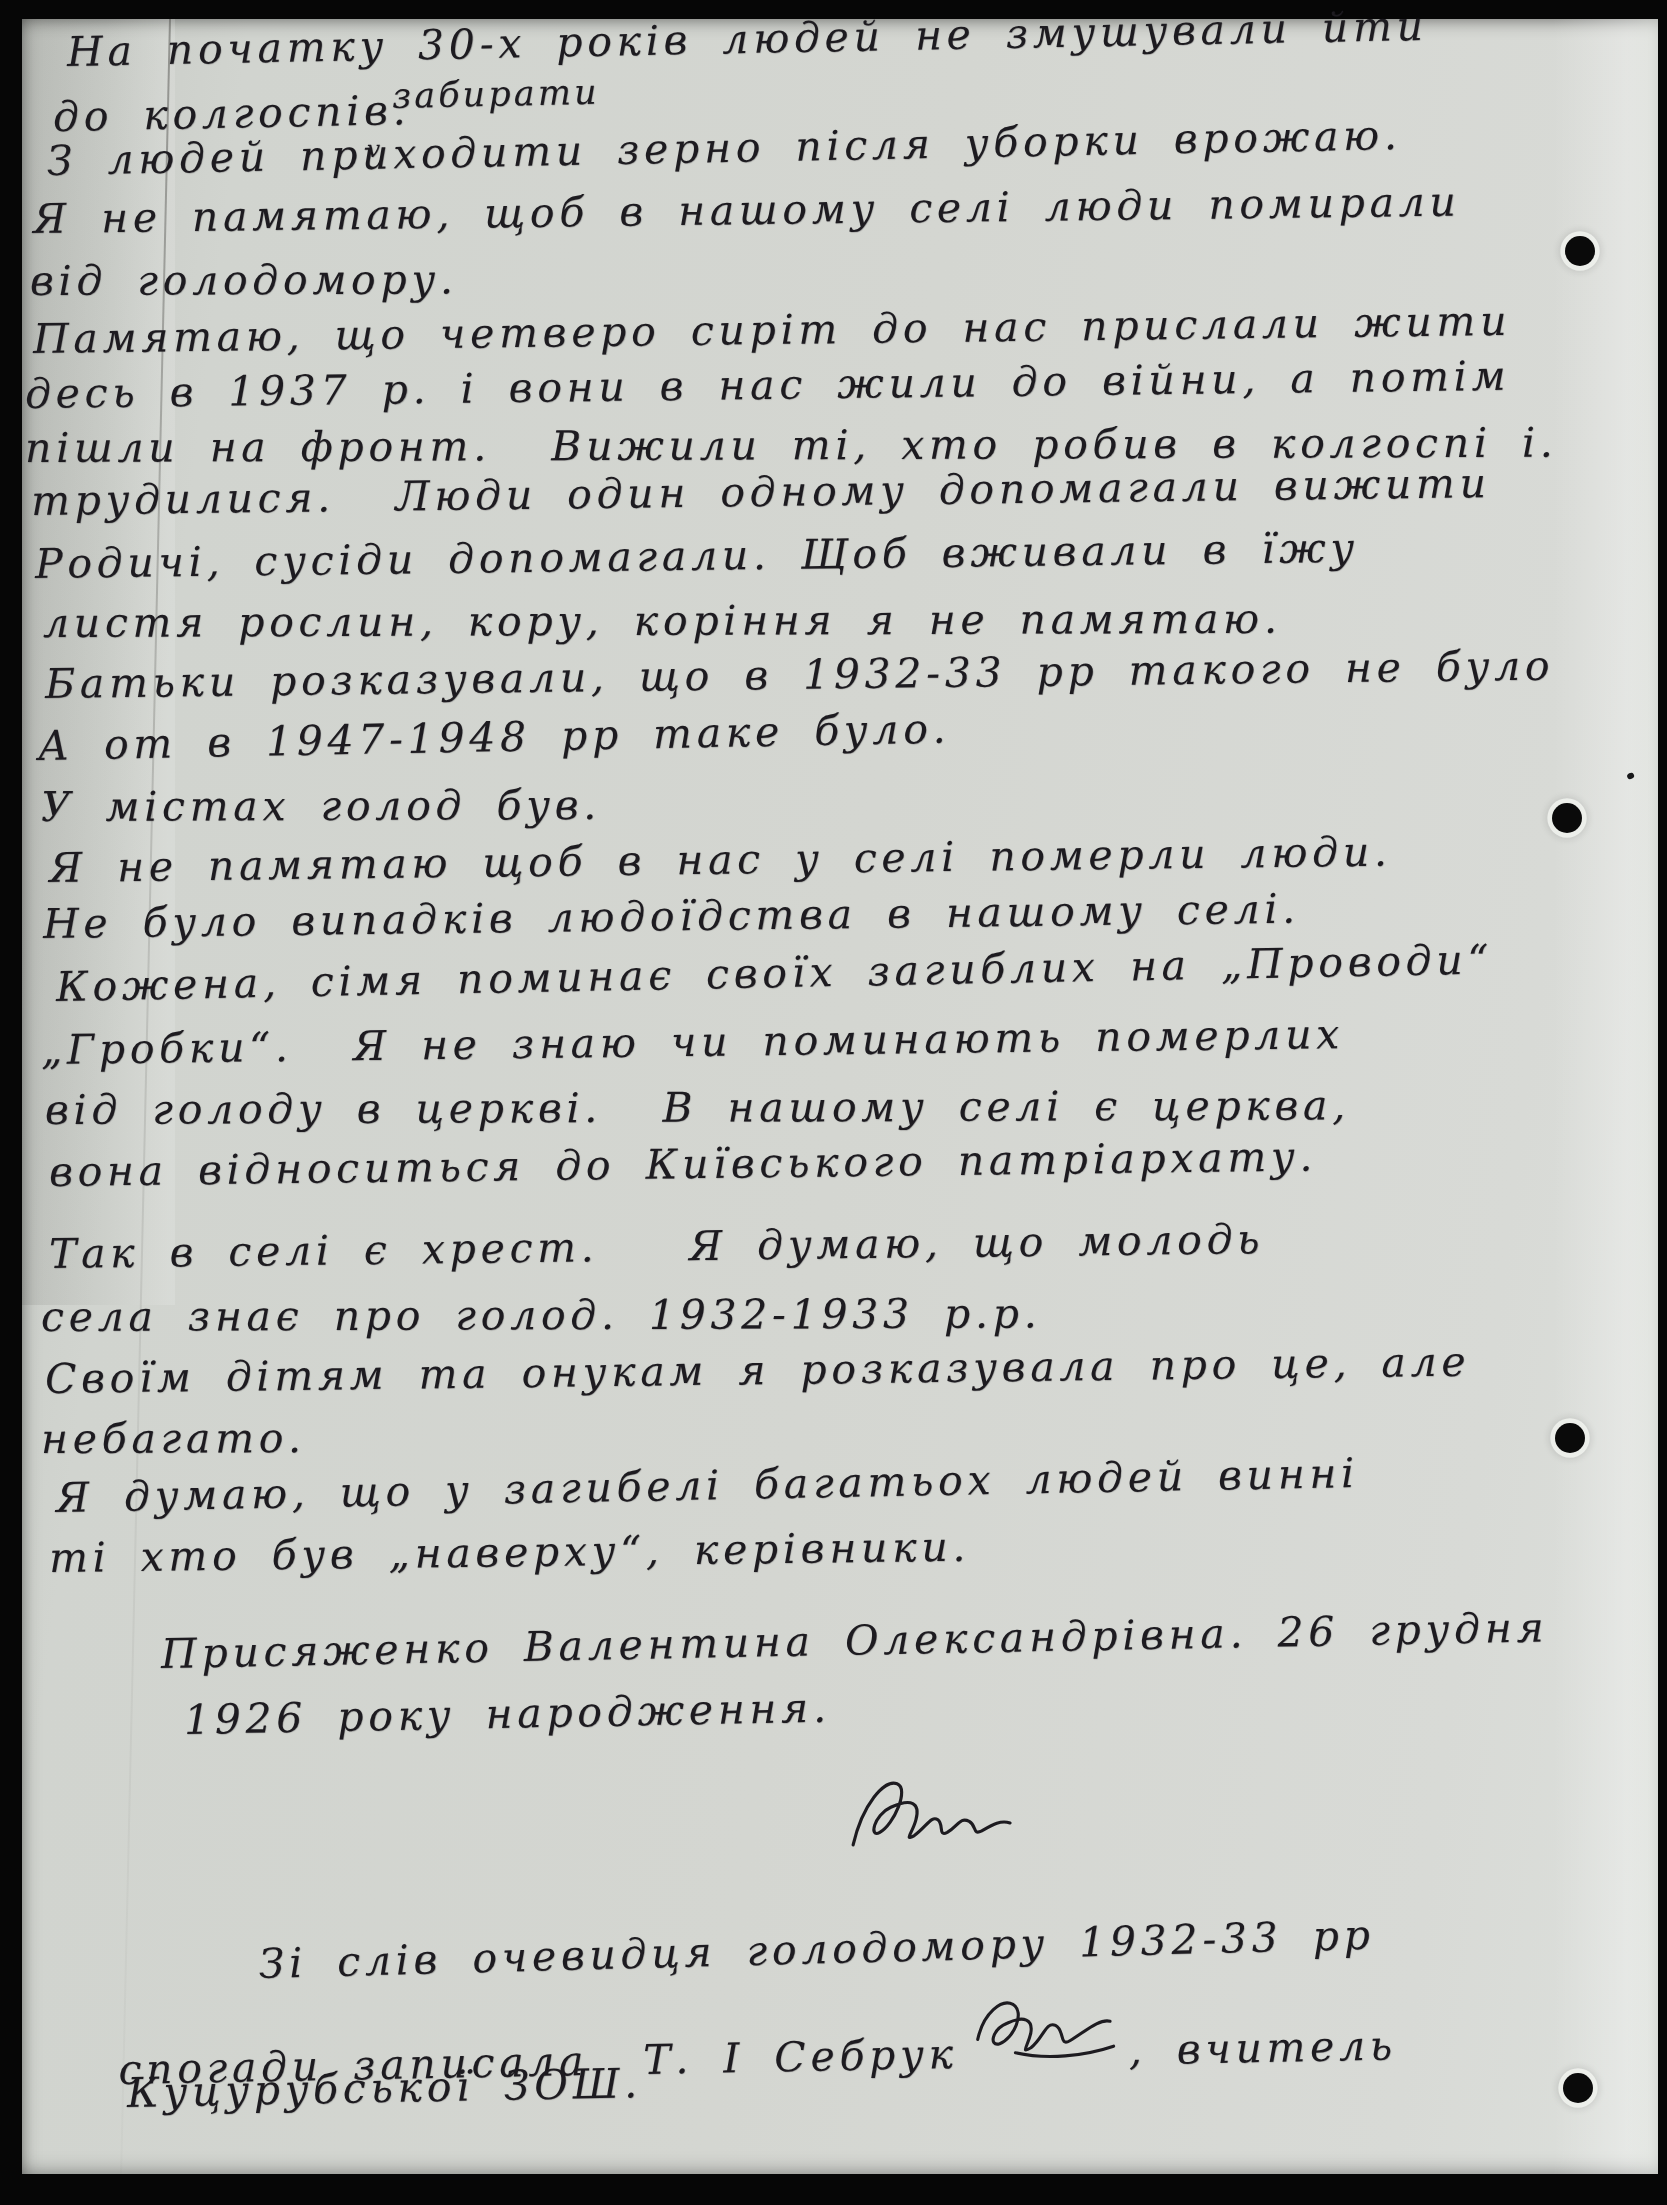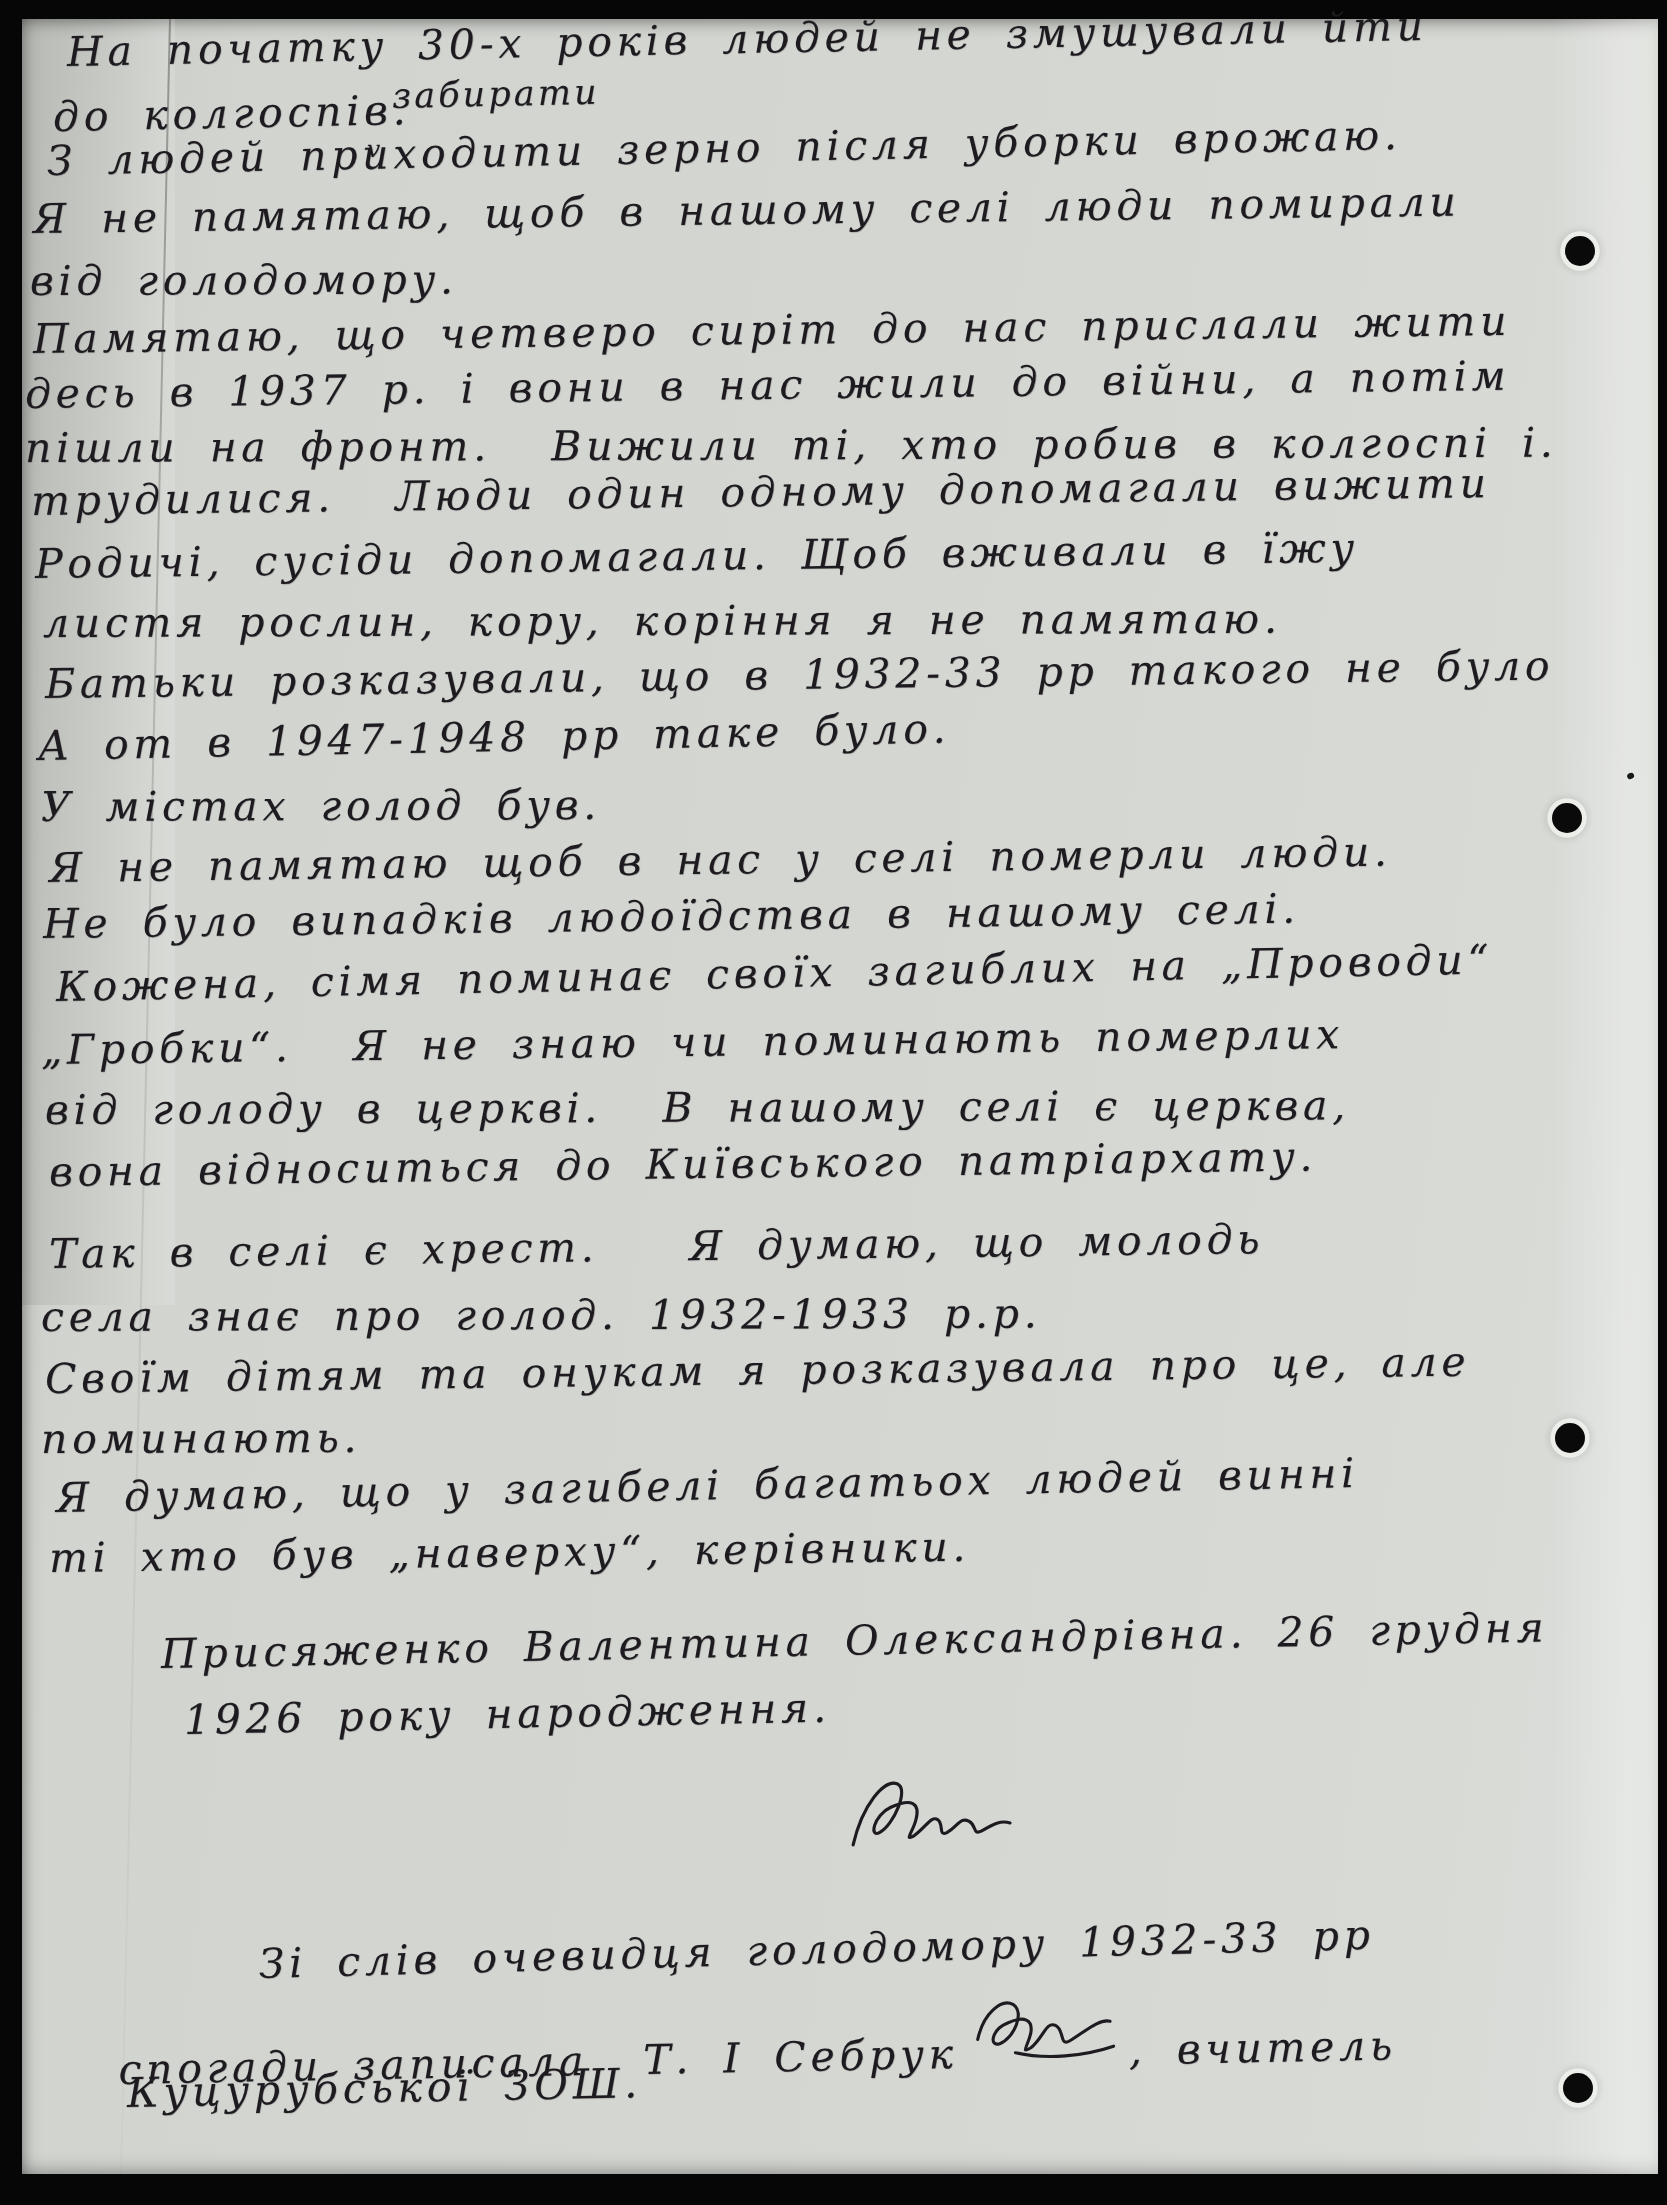--- a/index.html
+++ b/index.html
@@ -94,21 +94,21 @@
     <div class="line t-flat" style="top:786px;left:41px">У містах голод був.</div>
     <div class="line" style="top:847px;left:49px">Я не памятаю щоб в нас у селі померли люди.</div>
     <div class="line" style="top:903px;left:43px">Не було випадків людоїдства в нашому селі.</div>
     <div class="line t-up" style="top:966px;left:56px">Кожена, сімя поминає своїх загиблих на „Проводи“</div>
     <div class="line" style="top:1029px;left:41px">„Гробки“.  Я не знаю чи поминають померлих</div>
     <div class="line t-flat" style="top:1089px;left:45px">від голоду в церкві.  В нашому селі є церква,</div>
     <div class="line" style="top:1151px;left:49px">вона відноситься до Київського патріархату.</div>
     <div class="line" style="top:1233px;left:49px">Так в селі є хрест.   Я думаю, що молодь</div>
     <div class="line t-flat" style="top:1296px;left:41px">села знає про голод. 1932-1933 р.р.</div>
     <div class="line" style="top:1358px;left:45px">Своїм дітям та онукам я розказувала про це, але</div>
-    <div class="line t-flat" style="top:1418px;left:41px">поминають.</div>
+    <div class="line t-flat" style="top:1418px;left:41px">небагато.</div>
     <div class="line t-up" style="top:1477px;left:56px">Я думаю, що у загибелі багатьох людей винні</div>
     <div class="line" style="top:1537px;left:49px">ті хто був „наверху“, керівники.</div>
 
     <div class="line t-up" style="top:1633px;left:161px">Присяженко Валентина Олександрівна. 26 грудня</div>
     <div class="line t-up" style="top:1699px;left:184px">1926 року народження.</div>
 
     <svg class="sig-svg" style="top:1757px;left:839px" width="204" height="110" viewBox="0 0 260 140">
       <path d="M18 112 C 30 60, 58 28, 74 34 C 90 40, 70 86, 52 96 C 38 104, 44 74, 66 64
                C 92 52, 104 58, 98 80 C 94 96, 82 108, 96 100 C 112 88, 118 74, 126 80
                C 134 86, 126 102, 138 96 C 152 88, 154 76, 166 82 C 176 88, 170 100, 182 94

